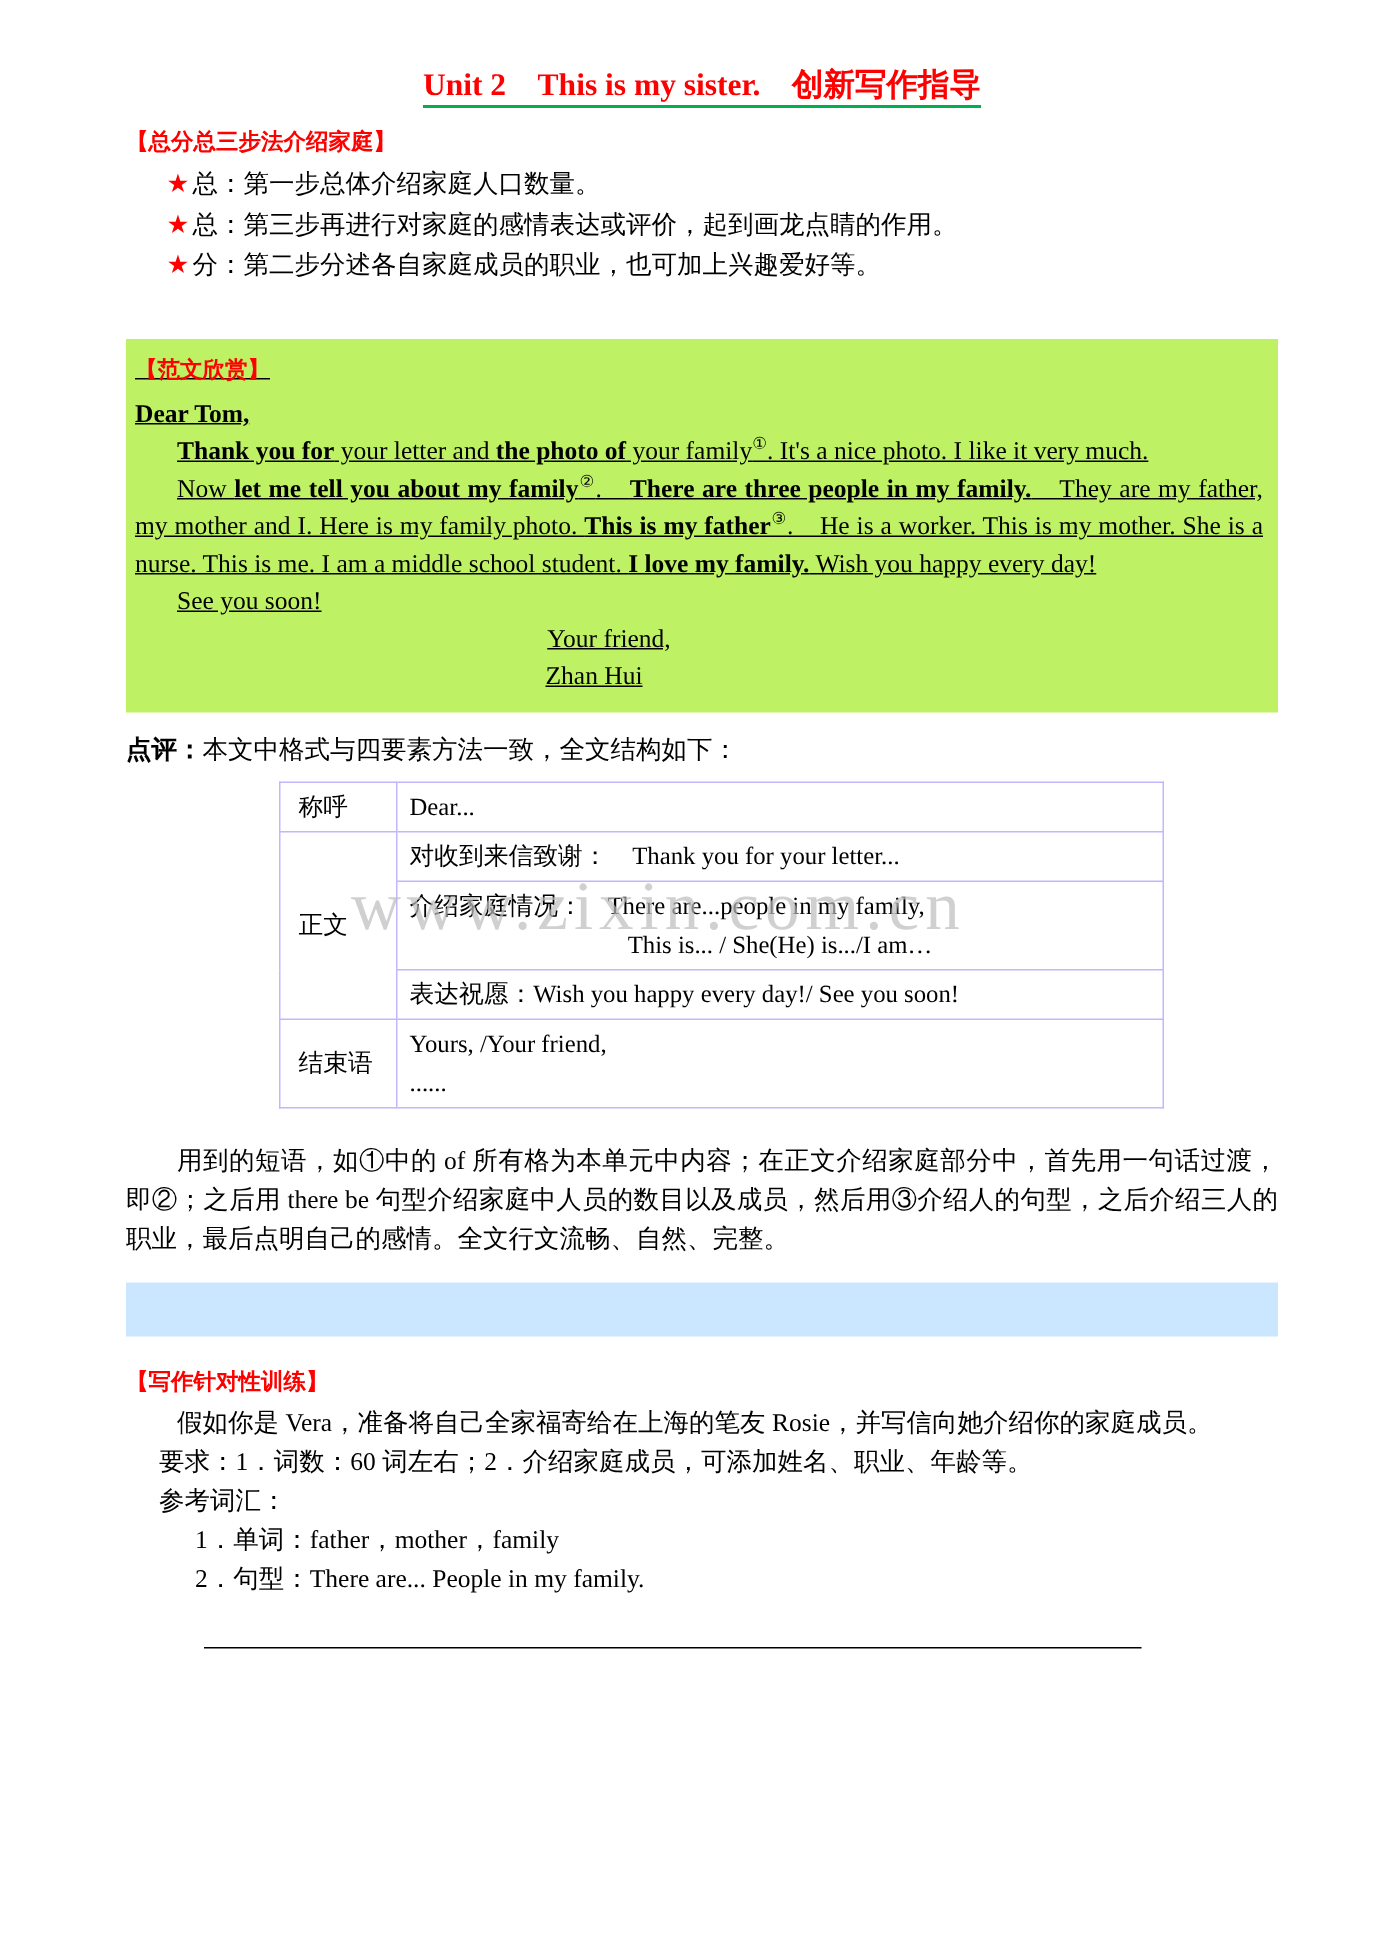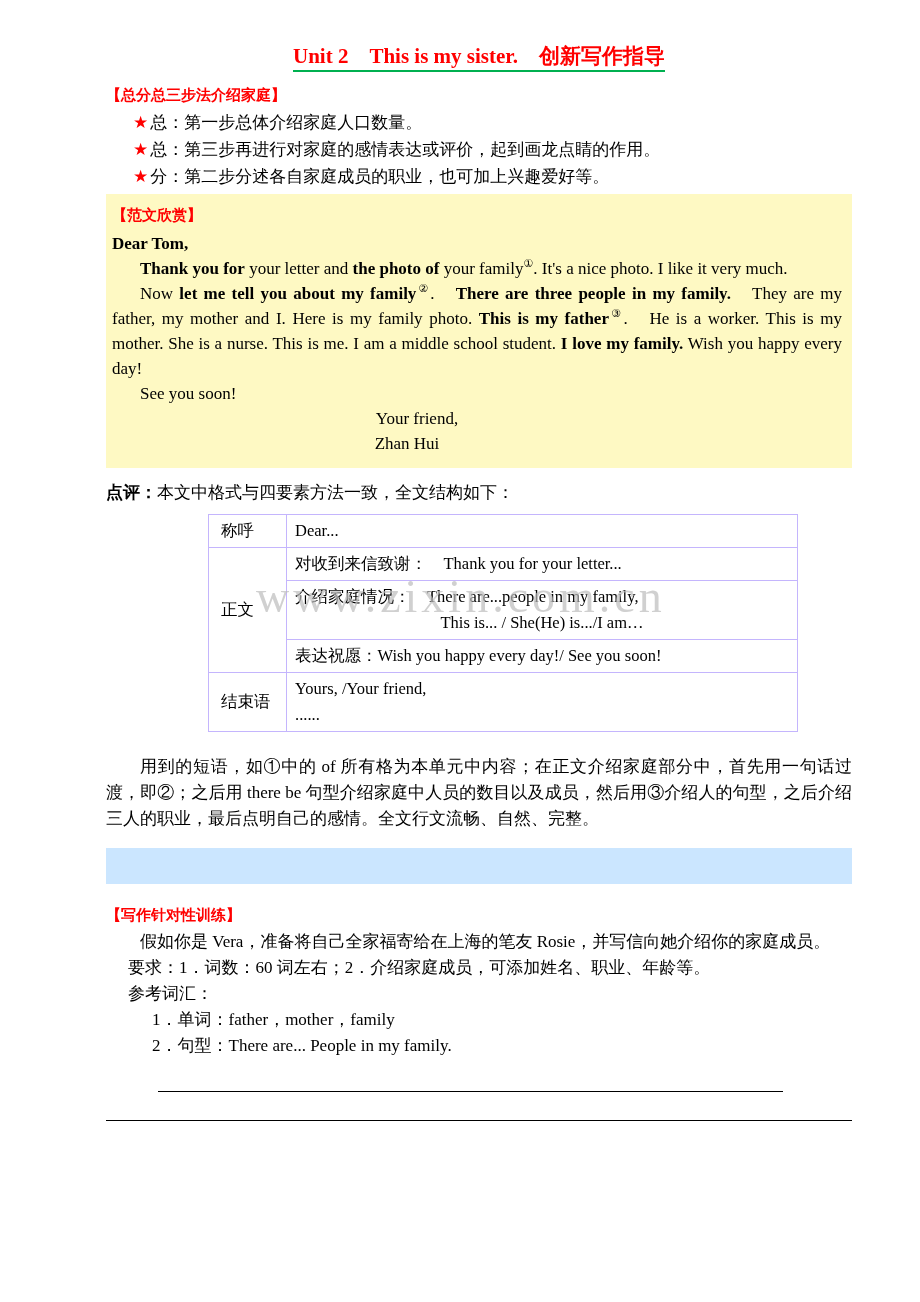--- a/index.html
+++ b/index.html
@@ -1,29 +1,29 @@
 <!DOCTYPE html>
 <html><head>
 <meta charset="utf-8">
 <style>
   * { box-sizing: border-box; margin: 0; padding: 0; }
   html, body { background: #ffffff; }
   body { width: 920px; font-family: "Liberation Serif", "DejaVu Serif", serif; color: #000; }
-  .page { width: 920px; height: 1124px; padding: 42px 68px 0 106px; position: relative; overflow: hidden; font-size: 17px; line-height: 26px; }
+  .page { width: 920px; height: 1124px; padding: 42px 68px 0 84px; position: relative; overflow: hidden; font-size: 17px; line-height: 26px; }
 
   .title { text-align: center; font-size: 21px; font-weight: bold; color: #ff0000; line-height: 28px; margin-bottom: 12px; }
   .title .title-text { border-bottom: 2px solid #00B050; padding-bottom: 2px; }
 
   .red-heading { color: #ff0000; font-weight: bold; font-size: 15px; line-height: 27px; }
 
   .method-section { margin-top: 8px; }
   .star-item { padding-left: 27px; line-height: 27px; }
   .star { color: #ff0000; margin-right: 2px; }
 
-  .sample-box { background: #fef9c3; margin-top: 4px; padding: 8px 10px 12px 6px; line-height: 25px; }
+  .sample-box { background: #bef264; margin-top: 36px; padding: 8px 10px 12px 6px; line-height: 25px; text-decoration: underline; }
   .sample-box .red-heading { margin-bottom: 2px; }
   .salutation { font-weight: bold; }
   .essay-para { text-indent: 28px; text-align: justify; }
   .closing { text-align: center; padding-right: 120px; }
   .closing2 { padding-right: 140px; }
   .b { font-weight: bold; }
   sup { font-size: 11px; line-height: 0; }
 
   .comment { margin-top: 12px; }
 

